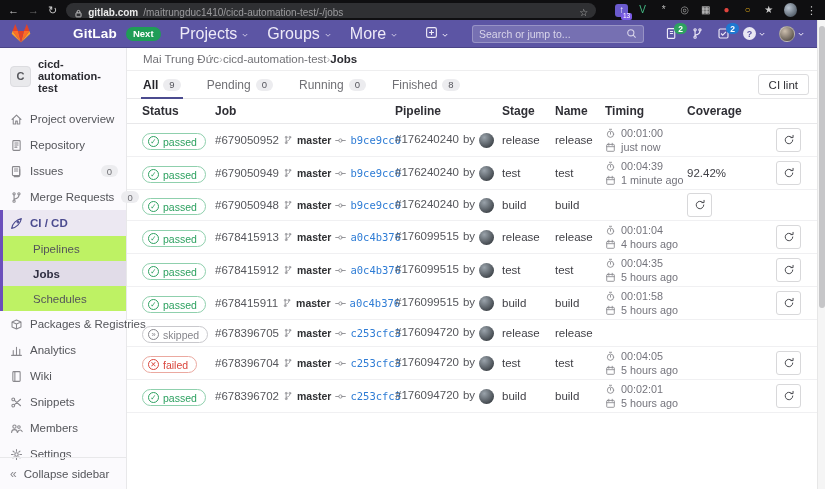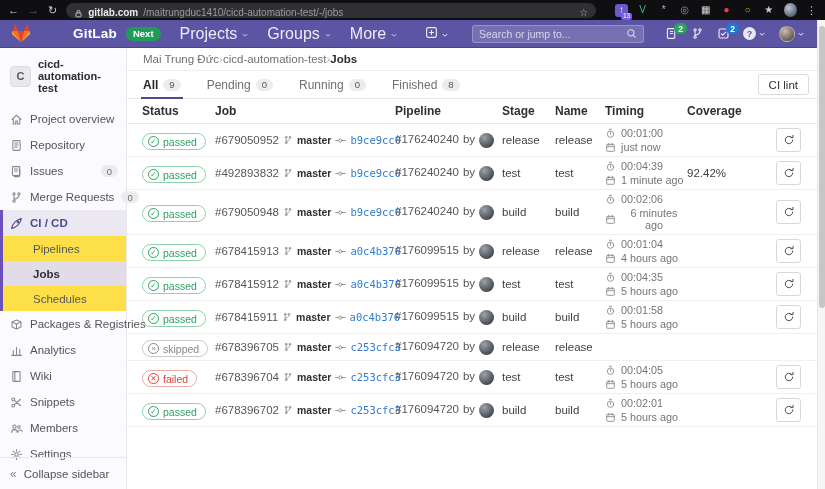--- a/index.html
+++ b/index.html
@@ -46,21 +46,21 @@
   .app { display:flex; height:441px; position:relative; }
 
   
   .sidebar { width:127px; background:#fbfafd; border-right:1px solid #e8e8ea; position:relative; flex:0 0 auto; }
   .proj { display:flex; align-items:center; gap:7px; padding:10px 8px 12px 10px; }
   .proj-avatar { width:21px; height:21px; border-radius:4px; background:#e9e9ec; border:1px solid #dcdce0; color:#55565b; font-size:11px; font-weight:bold; display:flex; align-items:center; justify-content:center; flex:0 0 auto; }
   .proj-name { font-size:11px; font-weight:bold; color:#2b2b31; line-height:1.1; }
   .side-item { display:flex; align-items:center; gap:7px; height:26px; padding:0 8px 0 10px; font-size:11.5px; color:#54555a; white-space:nowrap; }
   .side-item .ic { color:#89888d; flex:0 0 auto; display:flex; }
   .side-badge { margin-left:auto; background:#ececef; border-radius:8px; font-size:9.5px; padding:.5px 6px; color:#6e6e73; }
-  .section-active { border-left:3px solid var(--c-sidebar_accent,#6b4fbb); background:#fde047; }
+  .section-active { border-left:3px solid var(--c-sidebar_accent,#6b4fbb); background:#bef264; }
   .section-active .side-item { padding-left:7px; }
   .side-item.cicd { background:#ece8f2; color:var(--c-accent,#4b4b8f); font-weight:bold; }
   .side-item.cicd .ic { color:var(--c-accent,#4b4b8f); }
   .side-child { display:flex; align-items:center; height:25px; padding-left:30px; font-size:11.5px; color:#54555a; }
   .side-child.active { background:#e1dce8; color:#2f2e41; font-weight:bold; }
   .collapse { position:absolute; bottom:0; left:0; right:0; height:32px; border-top:1px solid #e8e8ea; display:flex; align-items:center; gap:7px; padding:0 10px; font-size:11.5px; color:#54555a; }
   .collapse .ic { color:#89888d; font-size:12px; }
 
   
   main { flex:1; background:#fff; min-width:0; }
@@ -438,21 +438,21 @@
               </svg>
             </button>
           </span>
   </div>
   <div class="trow grid-cols">
     <span><span class="status st-passed">
               <span class="st-circle">✓</span>
               <span>passed</span>
             </span></span>
     <span class="cell-job">
-            <a>#492893832</a>
+            <a>#679050949</a>
             <span class="ic ">
               <svg width="10" height="10" viewBox="0 0 16 16" fill="none" stroke="currentColor" stroke-width="1.3" stroke-linecap="round" stroke-linejoin="round">
                 <circle cx="5" cy="3.5" r="1.4"></circle>
                 <circle cx="5" cy="12.5" r="1.4"></circle>
                 <circle cx="11" cy="3.5" r="1.4"></circle>
                 <path d="M5 5v6M11 5c0 3.5-3 4.5-5.5 5"></path>
               </svg>
             </span>
             <span class="branch-name">master</span>
             <span class="ic ">
@@ -524,40 +524,20 @@
             </span>
             <a class="hash">b9ce9cc0</a>
           </span>
     <span class="cell-pipeline">
             <a>#176240240</a>
             <span>by</span>
             <span class="mini-avatar"></span>
           </span>
     <span class="cell-plain">build</span>
     <span class="cell-plain">build</span>
-    <span class="cell-timing">
-            <span class="t-line">
-              <span class="ic ">
-                <svg width="11" height="11" viewBox="0 0 16 16" fill="none" stroke="currentColor" stroke-width="1.3" stroke-linecap="round" stroke-linejoin="round">
-                  <circle cx="8" cy="9" r="4.6"></circle>
-                  <path d="M8 9V6.3M6.4 1.9h3.2"></path>
-                </svg>
-              </span>
-              <span>00:02:06</span>
-            </span>
-            <span class="t-line">
-              <span class="ic ">
-                <svg width="11" height="11" viewBox="0 0 16 16" fill="none" stroke="currentColor" stroke-width="1.3" stroke-linecap="round" stroke-linejoin="round">
-                  <rect x="2.5" y="3.5" width="11" height="10" rx="1"></rect>
-                  <path d="M2.5 6.8h11M5.5 1.8v3M10.5 1.8v3"></path>
-                </svg>
-              </span>
-              <span>6 minutes ago</span>
-            </span>
-          </span>
     <span class="cell-cov"></span>
     <span>
             <button class="retry-btn">
               <svg width="12" height="12" viewBox="0 0 16 16" fill="none" stroke="currentColor" stroke-width="1.3" stroke-linecap="round" stroke-linejoin="round">
                 <path d="M13 8a5 5 0 1 1-1.5-3.6"></path>
                 <path d="M13.4 1.8v3h-3"></path>
               </svg>
             </button>
           </span>
   </div>

